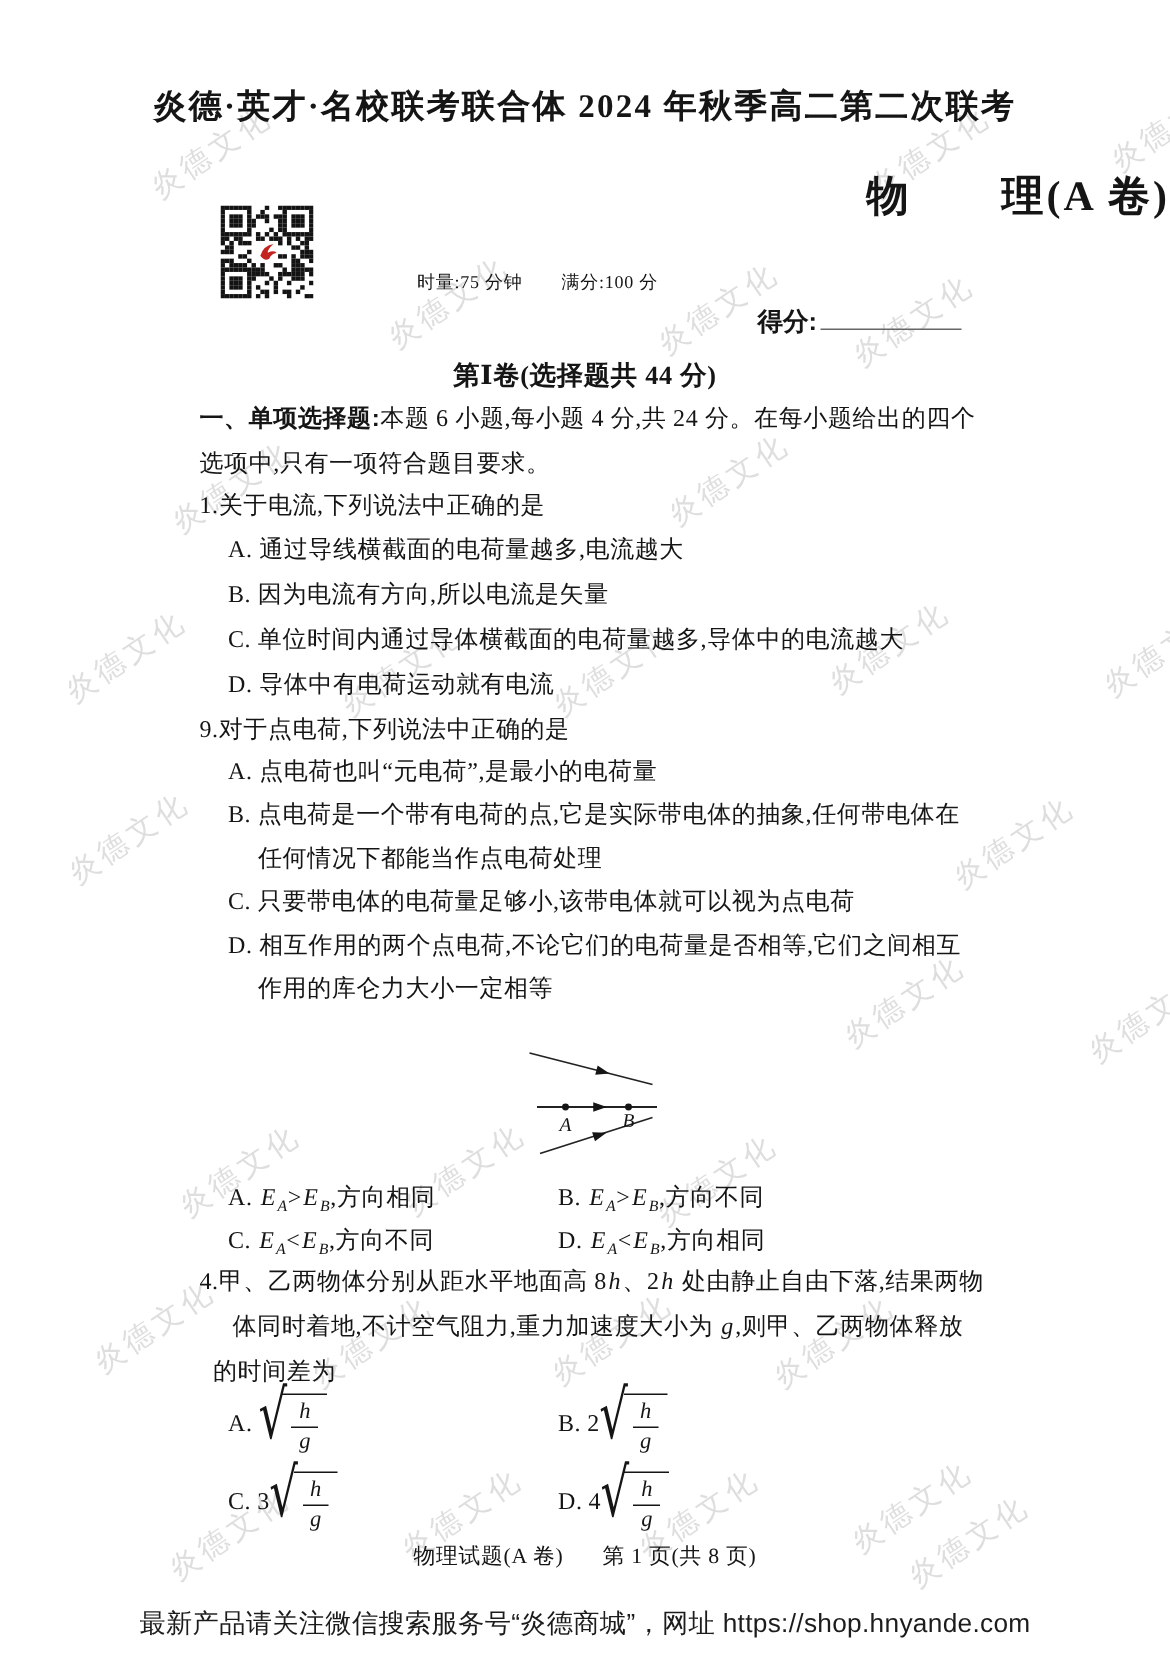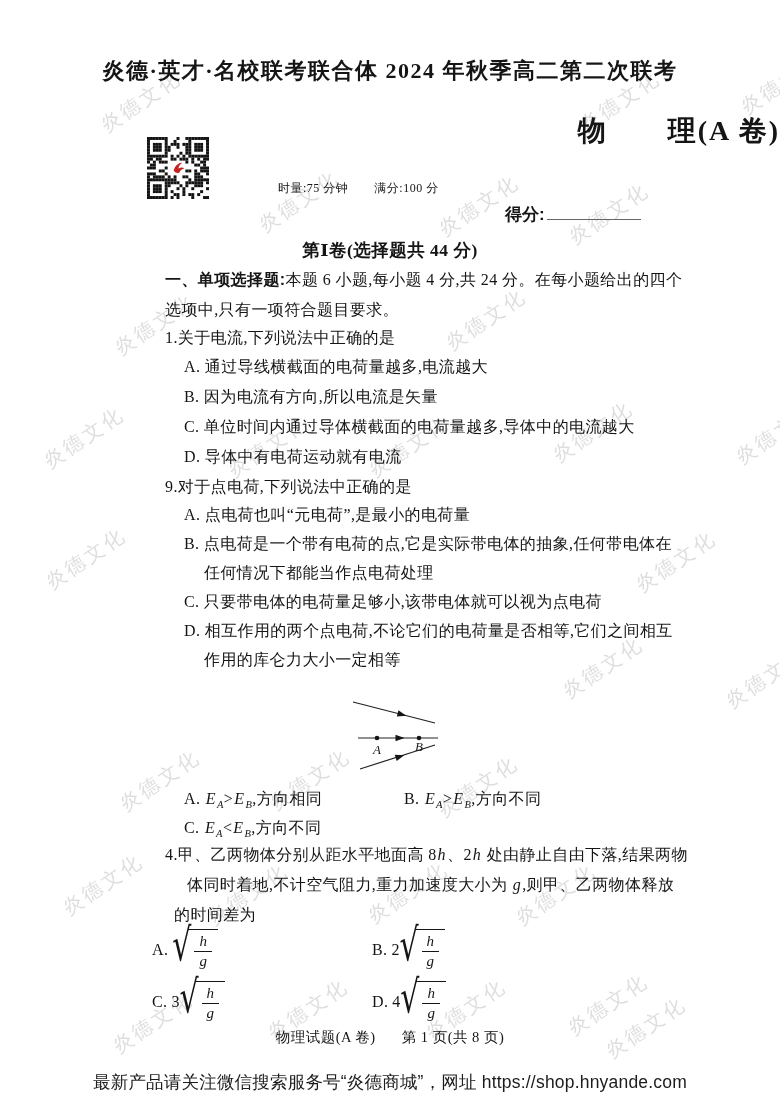--- a/index.html
+++ b/index.html
@@ -21,21 +21,21 @@
     font-size:28px;font-weight:bold;letter-spacing:2px;white-space:nowrap;}
   .qr{position:absolute;left:147px;top:137px;width:62px;height:62px;}
   .meta{position:absolute;top:180px;left:278px;font-size:12px;white-space:nowrap;letter-spacing:.5px;}
   .meta .gap{display:inline-block;width:26px;}
   .score{position:absolute;top:203px;left:505px;font-size:17px;white-space:nowrap;
     font-family:"Liberation Sans","DejaVu Sans",sans-serif;font-weight:bold;}
   .score-line{display:inline-block;width:94px;border-bottom:1.5px solid #666;height:15px;margin-left:2px;}
   .sec-title{position:absolute;top:238px;left:0;width:100%;text-align:center;
     font-size:17.5px;font-weight:bold;letter-spacing:.5px;white-space:nowrap;}
   
-  .line{position:absolute;font-size:16px;white-space:nowrap;letter-spacing:.4px;line-height:20px;margin-left:32px;}
+  .line{position:absolute;font-size:16px;white-space:nowrap;letter-spacing:.4px;line-height:20px;}
   .it{font-style:italic;padding:0 1px;}
   .bl{font-weight:bold;font-family:"Liberation Sans","DejaVu Sans",sans-serif;}
   sub{font-size:10.5px;font-style:italic;}
   
   .fig{position:absolute;left:350px;top:697px;}
   .fig text{font-size:13px;font-style:italic;fill:#151515;
     font-family:"Liberation Serif","DejaVu Serif",serif;}
   
   .mrow{position:absolute;display:flex;align-items:center;font-size:16px;}
   .mrow .mk{margin-right:4px;letter-spacing:.4px;}
@@ -368,20 +368,21 @@
       <circle cx="27" cy="41" r="2.3"></circle>
       <circle cx="69" cy="41" r="2.3"></circle>
     </g>
     <text x="23" y="57">A</text>
     <text x="65" y="54">B</text>
   </svg>
 
   <div class="line" style="left:152px;top:789px"><span>A. </span><span class="it">E</span><sub>A</sub><span>&gt;</span><span class="it">E</span><sub>B</sub><span>,方向相同</span></div>
   <div class="line" style="left:372px;top:789px"><span>B. </span><span class="it">E</span><sub>A</sub><span>&gt;</span><span class="it">E</span><sub>B</sub><span>,方向不同</span></div>
   <div class="line" style="left:152px;top:818px"><span>C. </span><span class="it">E</span><sub>A</sub><span>&lt;</span><span class="it">E</span><sub>B</sub><span>,方向不同</span></div>
+  <div class="line" style="left:372px;top:818px"><span>D. </span><span class="it">E</span><sub>A</sub><span>&lt;</span><span class="it">E</span><sub>B</sub><span>,方向相同</span></div>
 
   <div class="line" style="left:133px;top:845px"><span>4.甲、乙两物体分别从距水平地面高 8</span><span class="it">h</span><span>、2</span><span class="it">h</span><span> 处由静止自由下落,结果两物</span></div>
   <div class="line" style="left:155px;top:875px"><span>体同时着地,不计空气阻力,重力加速度大小为 </span><span class="it">g</span><span>,则甲、乙两物体释放</span></div>
   <div class="line" style="left:142px;top:905px">的时间差为</div>
 
   <div class="mrow" style="left:152px;top:929px">
     <span class="mk">A.</span>
       <span></span>
       <span class="sqrt">
         <span class="radical">√</span>

